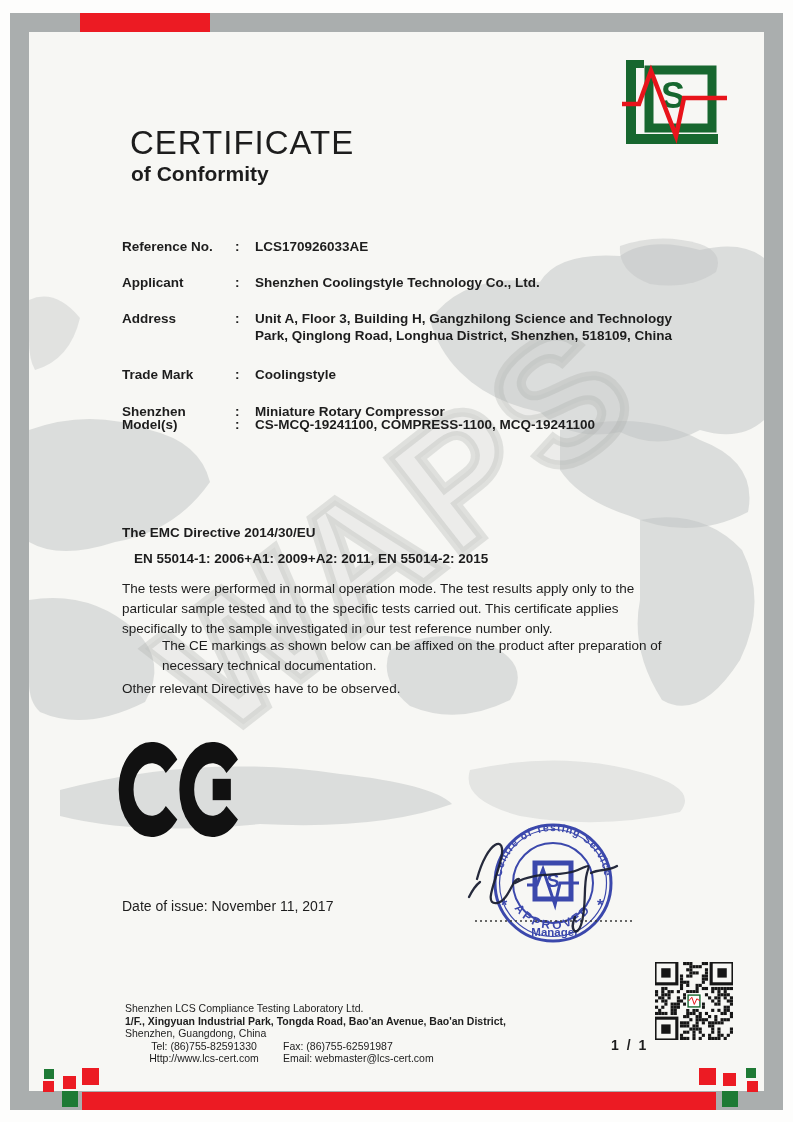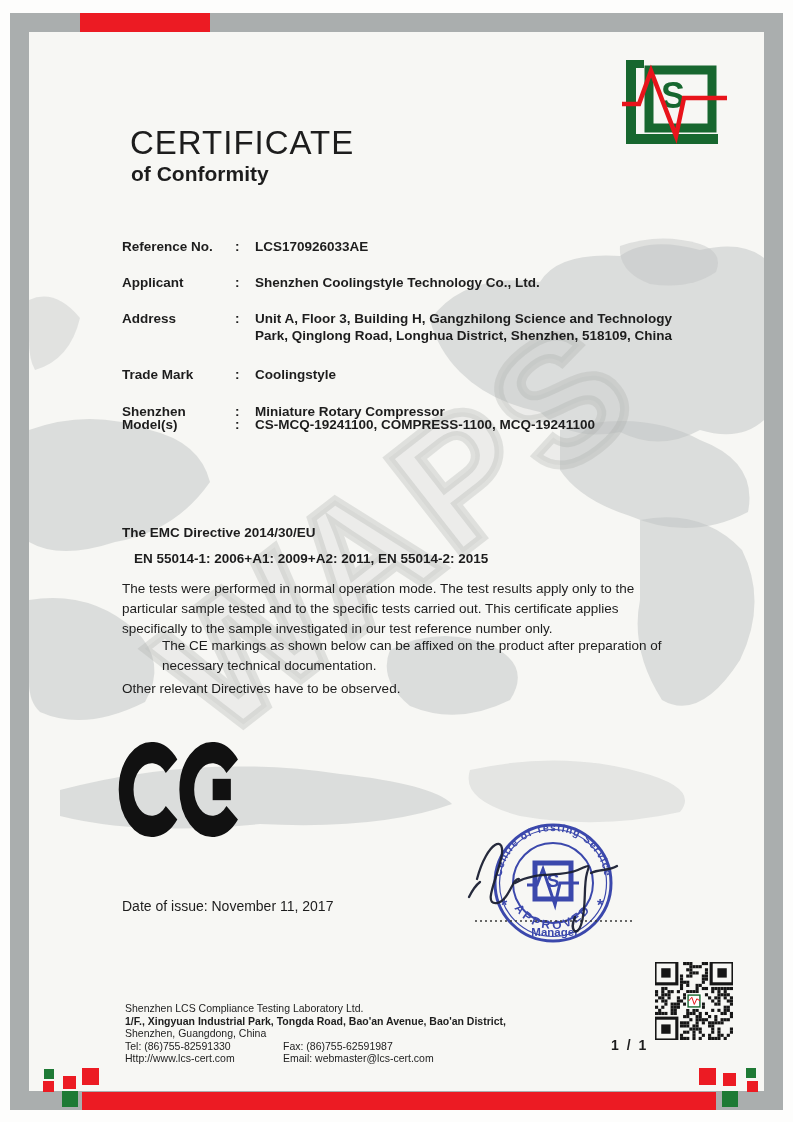--- a/index.html
+++ b/index.html
@@ -31,21 +31,21 @@
   .row-tm{top:366px;} .row-prod{top:403px;} .row-mod{top:416px;}
   .para{position:absolute;left:122px;width:562px;z-index:4;font-size:13.5px;line-height:20px;}
   .p1{top:479px;} .p-dir{top:523px;font-weight:700;} .p-std{top:549px;font-weight:700;padding-left:12px;}
   .p2{top:579px;} .p3{top:636px;margin-left:40px;} .p4{top:679px;}
   .ce{position:absolute;left:117px;top:741px;z-index:4;}
   .date-line{position:absolute;left:122px;top:898px;z-index:4;font-size:14px;font-weight:400;}
   .stamp{position:absolute;left:463px;top:813px;z-index:5;}
   .footer{position:absolute;left:125px;top:1002px;z-index:4;font-size:10.5px;line-height:12.5px;}
   .footer .f-bold{font-weight:700;}
   .f-cols{display:flex;}
-  .f-cols .c1{width:158px;}
+  .f-cols .c1{width:158px;text-align:center;}
   .qr{position:absolute;left:655px;top:962px;z-index:4;}
   .page-num{position:absolute;left:611px;top:1037px;z-index:4;font-size:14px;font-weight:700;letter-spacing:2px;}
   .sq{position:absolute;z-index:6;}
   .red{background:#ec1b23;} .green{background:#1e7a35;}
   .bar-bottom{position:absolute;left:82px;top:1092px;width:634px;height:18px;background:#ec1b23;z-index:6;}
 </style>
 </head>
 <body>
 
 <div class="page">

